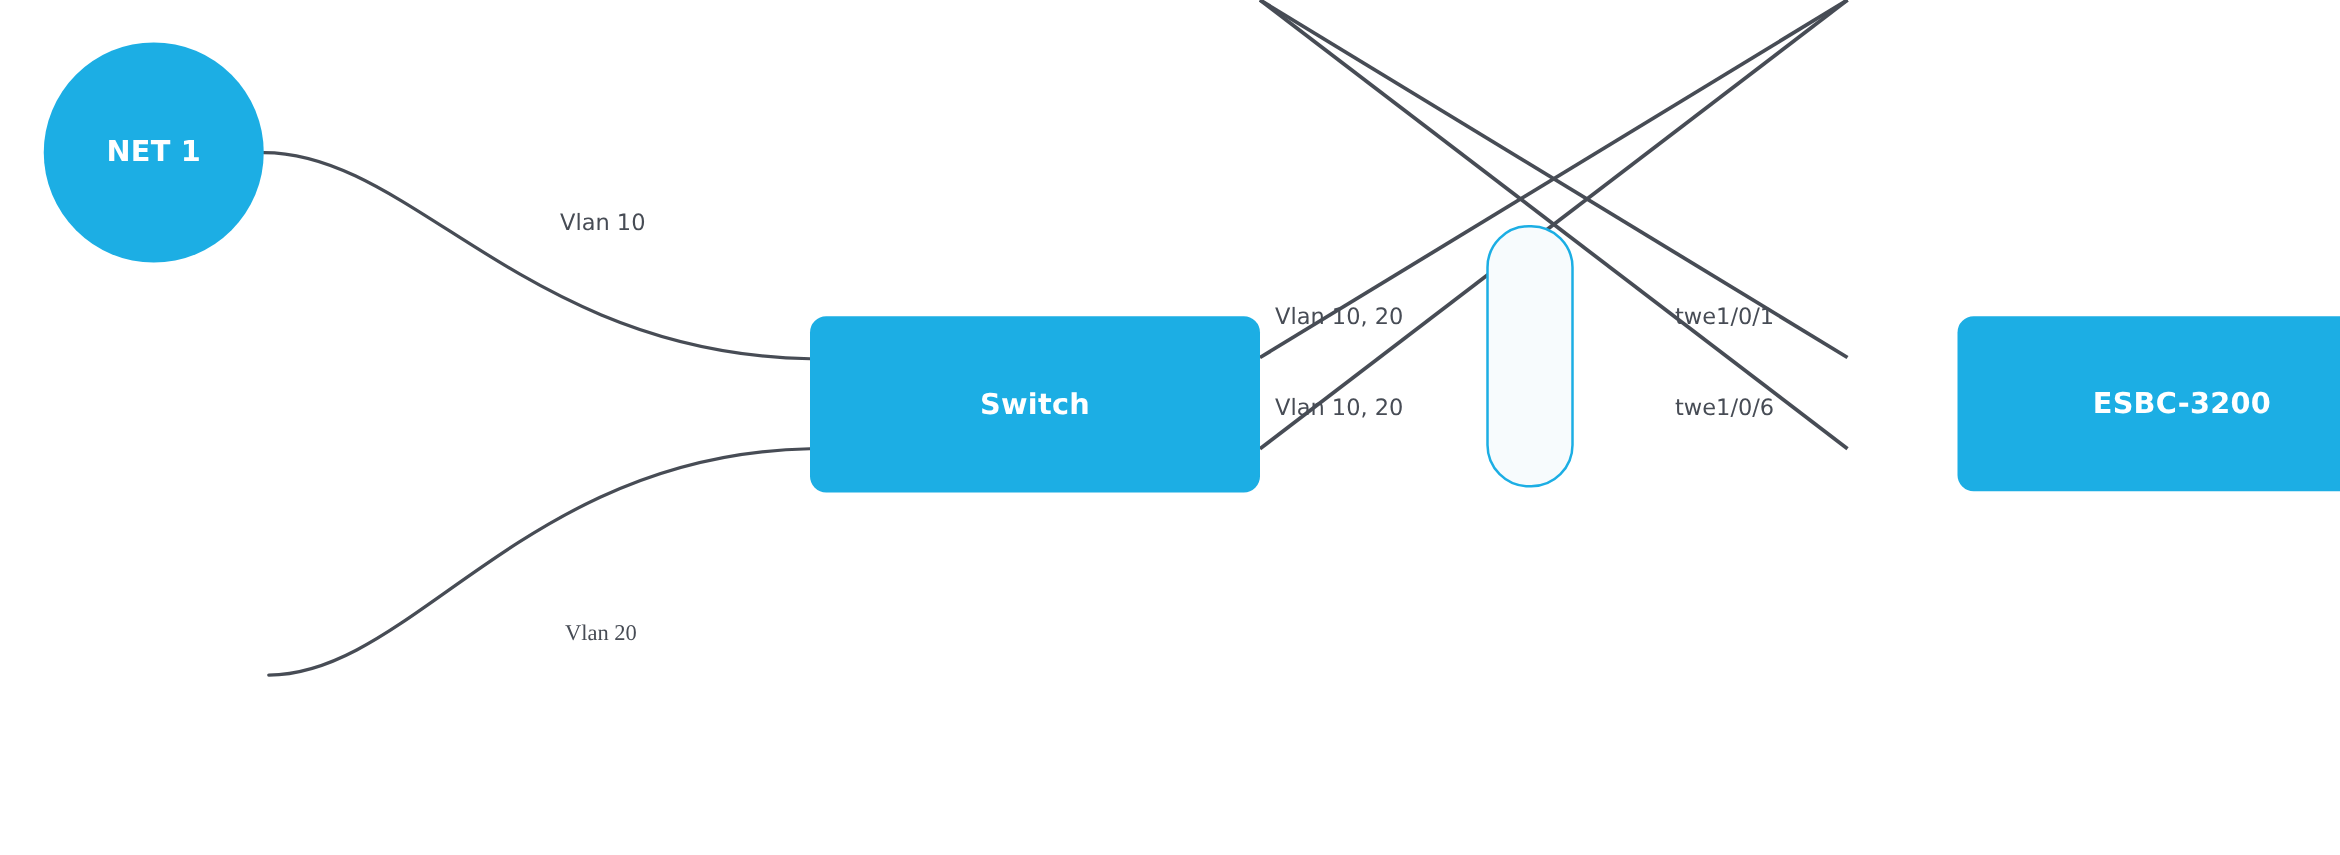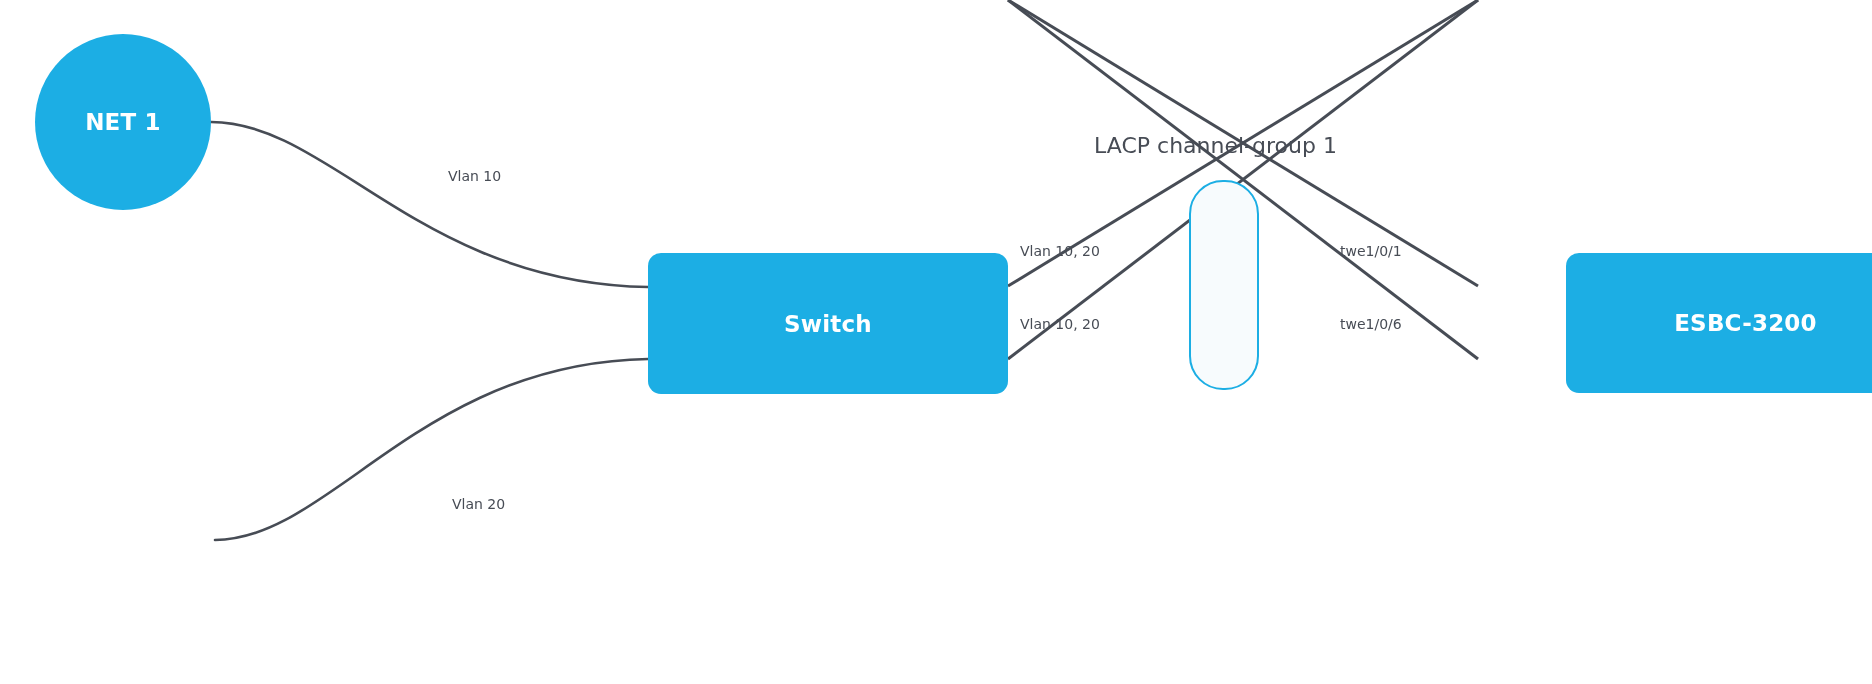--- a/index.html
+++ b/index.html
@@ -39,21 +39,21 @@
   }
   .node-circle {
     border-radius: 50%;
   }
   .node-box {
     border-radius: 13px;
   }
   .edge-label {
     position: absolute;
     color: #474C55;
-    font-size: 14px;
+    font-size: 18px;
     font-weight: 400;
     white-space: nowrap;
     user-select: none;
   }
   .group-label {
     position: absolute;
     color: #474C55;
     font-size: 22px;
     font-weight: 400;
     white-space: nowrap;
@@ -74,37 +74,36 @@
     <path fill="none" stroke="#474C55" stroke-width="2.6" stroke-linecap="round" d="M 211 122 C 330 122, 420 283, 648 287"></path>
     <path fill="none" stroke="#474C55" stroke-width="2.6" stroke-linecap="round" d="M 215 540 C 330 540, 420 363, 648 359"></path>
     <line x1="1008" x2="1478" stroke="#474C55" stroke-width="3" y1="286"></line>
     <line x1="1008" x2="1478" stroke="#474C55" stroke-width="3" y2="286"></line>
     <line x1="1008" x2="1478" stroke="#474C55" stroke-width="3" y1="359"></line>
     <line x1="1008" x2="1478" stroke="#474C55" stroke-width="3" y2="359"></line>
   </svg>
 
   <div class="lacp-group" style="left: 1189px; top: 180px; width: 70px; height: 210px; border: 2.5px solid rgb(28, 174, 228); background: rgb(247, 251, 253);"></div>
 
-  <div class="group-label" style="left: 1094px; top: 133px; color: rgb(71, 76, 85);">LACP channel-group 1</div>
 
   <div class="node node-circle" style="left: 35px; top: 34px; width: 176px; height: 176px; background: rgb(28, 174, 228); color: rgb(255, 255, 255);">
     <span>NET 1</span>
   </div>
 
 
   <div class="node node-box" style="left: 648px; top: 253px; width: 360px; height: 141px; background: rgb(28, 174, 228); color: rgb(255, 255, 255);">
     <span>Switch</span>
   </div>
 
   <div class="node node-box" style="left: 1566px; top: 253px; width: 359px; height: 140px; background: rgb(28, 174, 228); color: rgb(255, 255, 255);">
     <span>ESBC-3200</span>
   </div>
 
   <div class="edge-label" style="left: 448px; top: 168px; color: rgb(71, 76, 85);">Vlan 10</div>
-  <div class="edge-label" style="left: 452px; top: 496px; color: rgb(71, 76, 85);">Vlan 20</div>
+  <div class="edge-label" style="left: 452px; top: 496px; color: rgb(71, 76, 85); font-family: Liberation Serif, serif;">Vlan 20</div>
 
   <div class="edge-label" style="left: 1020px; top: 243px; color: rgb(71, 76, 85);">Vlan 10, 20</div>
   <div class="edge-label" style="left: 1340px; top: 243px; color: rgb(71, 76, 85);">twe1/0/1</div>
 
   <div class="edge-label" style="left: 1020px; top: 316px; color: rgb(71, 76, 85);">Vlan 10, 20</div>
   <div class="edge-label" style="left: 1340px; top: 316px; color: rgb(71, 76, 85);">twe1/0/6</div>
 
 </div>
 
 </body></html>

